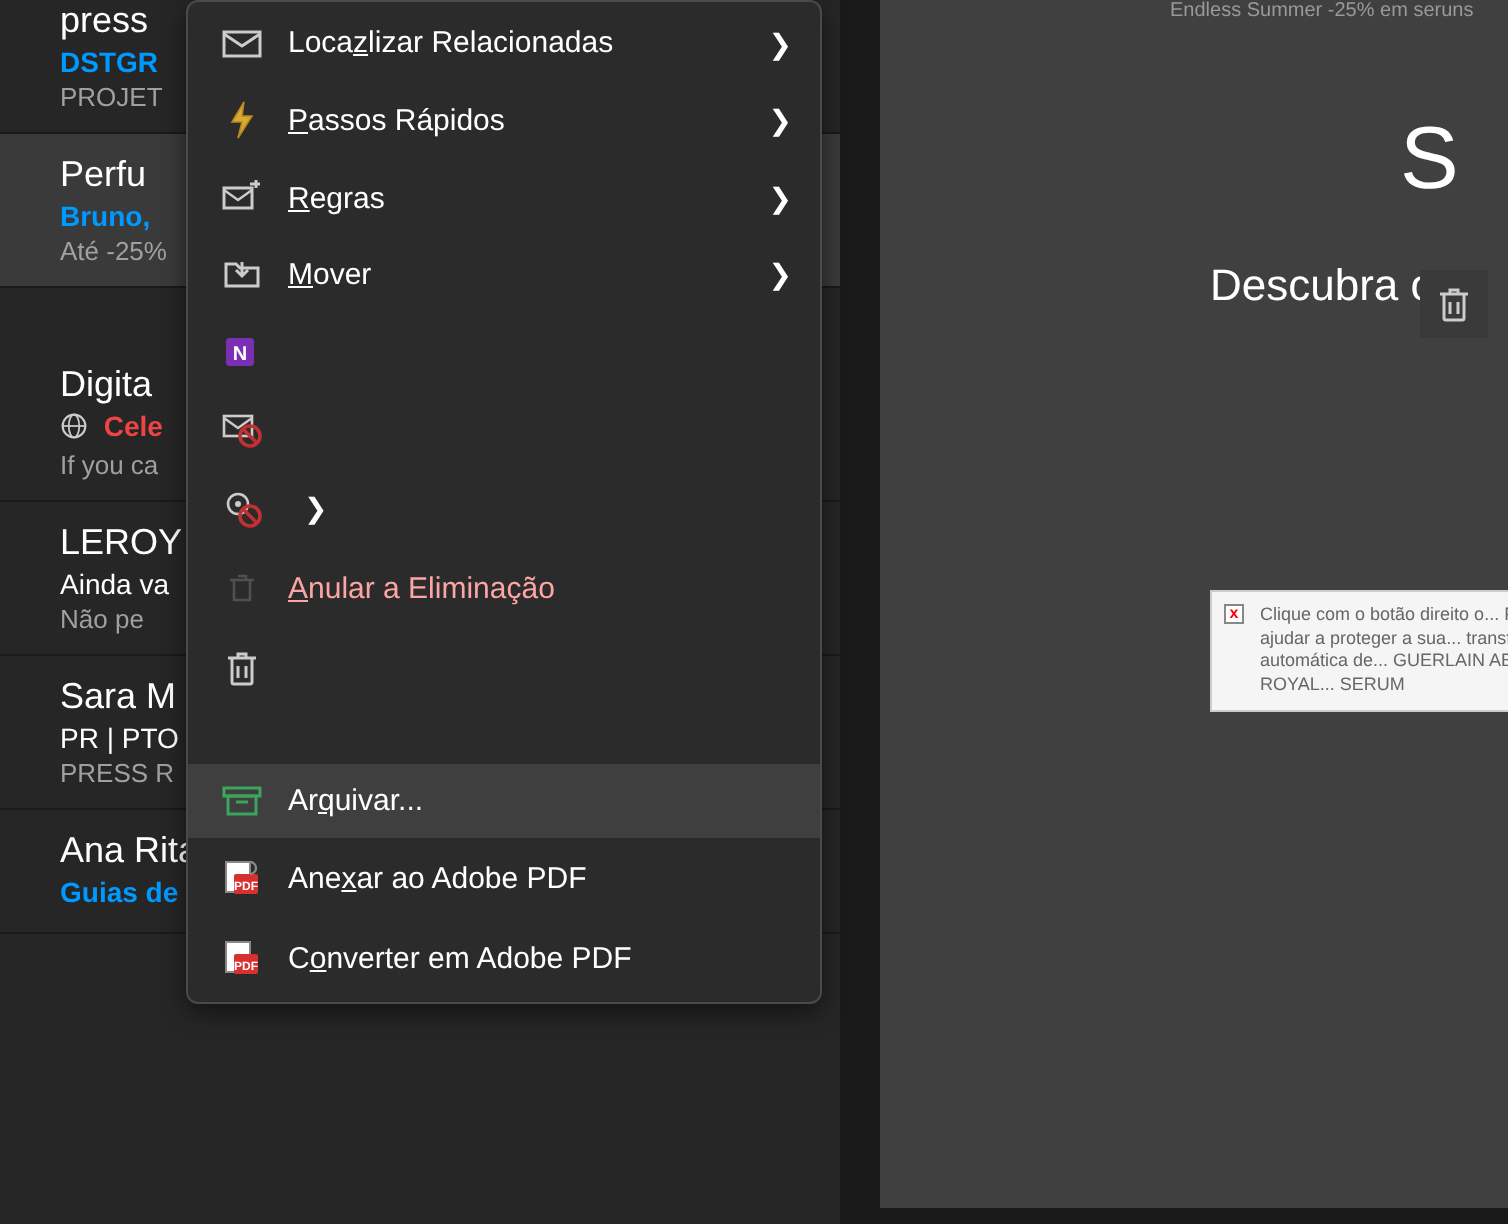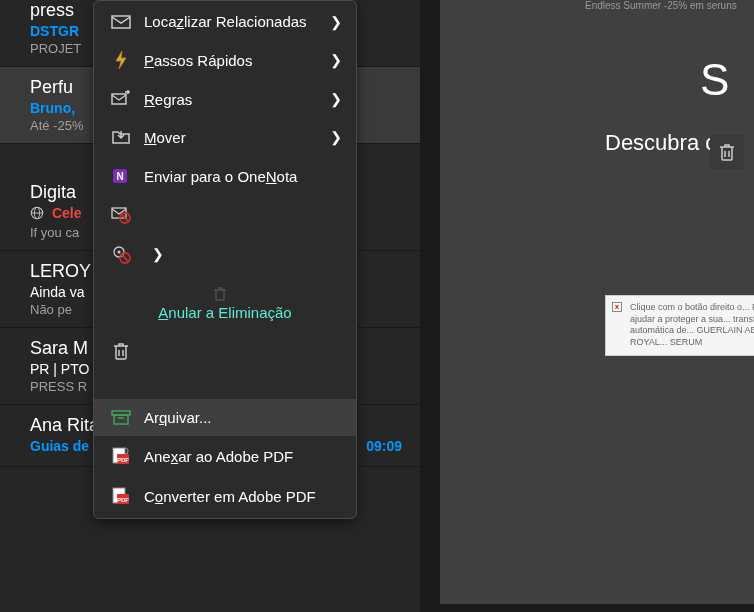--- a/index.html
+++ b/index.html
@@ -52,21 +52,21 @@
     }
     .globe-icon-inline {
       display: inline-block;
       vertical-align: middle;
       margin-right: 4px;
     }
     .context-menu {
       position: absolute;
       left: 93px;
       top: 0;
-      width: 264px;
+      width: 318px;
       background: #2b2b2b;
       border: 1px solid #4a4a4a;
       border-radius: 6px;
       padding: 2px 0;
       box-shadow: 0 4px 12px rgba(0,0,0,0.5);
       z-index: 100;
     }
     .menu-item {
       display: flex;
       align-items: center;
@@ -74,23 +74,22 @@
       font-size: 15px;
       color: #fff;
       cursor: pointer;
       position: relative;
     }
     .menu-item.highlighted {
       background: #3f3f3f;
       margin-top: 28px;
     }
     .menu-item.disabled {
-      color: #5eead4;
+      color: #fca5a5;
       cursor: default;
-      flex-direction: column;
     }
     .menu-icon {
       width: 26px;
       display: flex;
       align-items: center;
       justify-content: center;
       margin-right: 10px;
     }
     .menu-label {
       flex: 1;
@@ -285,21 +284,20 @@
     <span class="menu-chevron">❯</span>
   </div>
 
   <div class="menu-item">
     <span class="menu-icon">
       <svg width="20" height="20" viewBox="0 0 20 20">
           <rect x="2" y="3" width="14" height="14" fill="#7b2fb5" rx="2"></rect>
           <text x="9" y="14" fill="#fff" font-size="10" font-weight="bold" text-anchor="middle">N</text>
         </svg>
     </span>
-    <span class="menu-label">Enviar para o One<u>N</u>ota</span>
   </div>
 
   <div class="menu-item">
     <span class="menu-icon">
       <svg width="20" height="18" viewBox="0 0 20 18">
           <rect x="1" y="2" width="14" height="10" fill="none" stroke="#ccc" stroke-width="1.3"></rect>
           <path d="M1 3 L8 8 L15 3" fill="none" stroke="#ccc" stroke-width="1.2"></path>
           <circle cx="14" cy="12" r="5" fill="none" stroke="#c23030" stroke-width="1.8"></circle>
           <line x1="10.5" y1="8.5" x2="17.5" y2="15.5" stroke="#c23030" stroke-width="1.8"></line>
         </svg>

